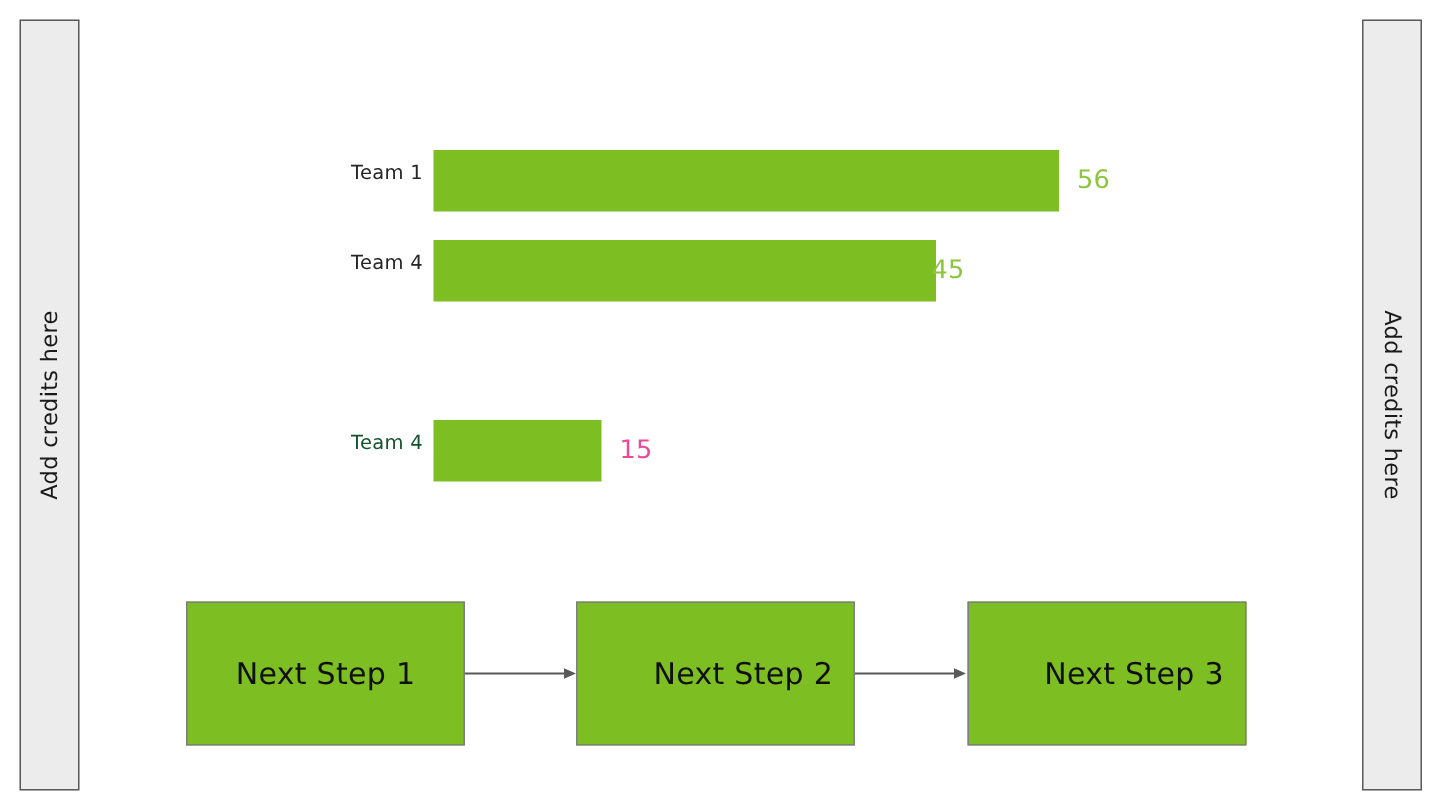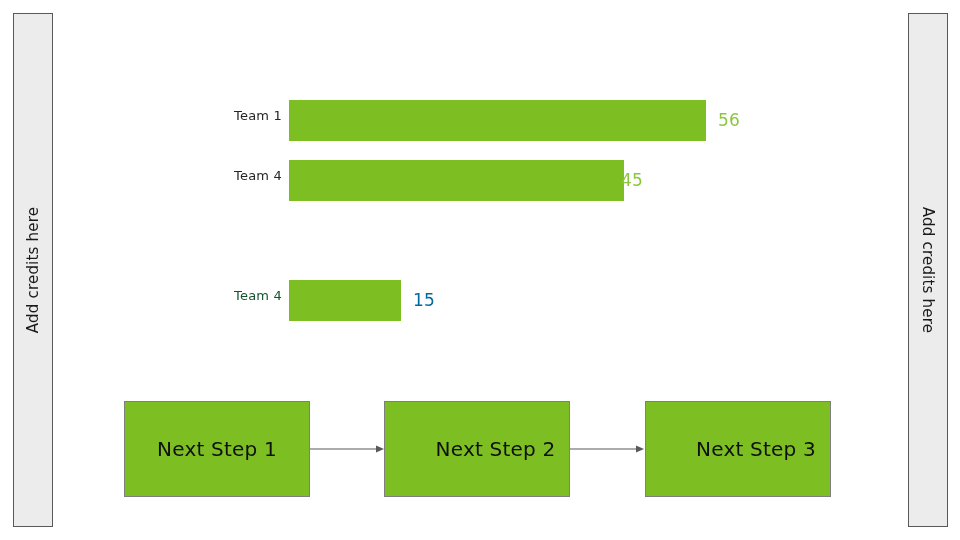--- a/index.html
+++ b/index.html
@@ -156,21 +156,21 @@
         <span class="bar-value" style="left: 718px; color: rgb(140, 198, 62);">56</span>
       </div>
       <div class="bar-row" style="top: 60px;">
         <span class="bar-cat-label" style="color: rgb(38, 38, 38);">Team 4</span>
         <div class="bar-rect" style="width: 335px; background: rgb(125, 190, 34);"></div>
         <span class="bar-value" style="left: 621px; color: rgb(140, 198, 62);">45</span>
       </div>
       <div class="bar-row" style="top: 180px;">
         <span class="bar-cat-label" style="color: #14532d;">Team 4</span>
         <div class="bar-rect" style="width: 112px; background: rgb(125, 190, 34);"></div>
-        <span class="bar-value" style="left: 413px; color: #0369a1;">15</span>
+        <span class="bar-value" style="left: 413px; color: #ec4899;">15</span>
       </div>
     </div>
 
   <div id="flow">
       <div class="flow-box" id="flow-box-1" style="left: 124px; background: rgb(125, 190, 34); border-color: rgb(127, 127, 127);">
         <span>Next Step 1</span>
       </div>
       <div class="flow-box" id="flow-box-2" style="left: 384px; background: rgb(125, 190, 34); border-color: rgb(127, 127, 127);">
         <span>Next Step 2</span>
       </div>

